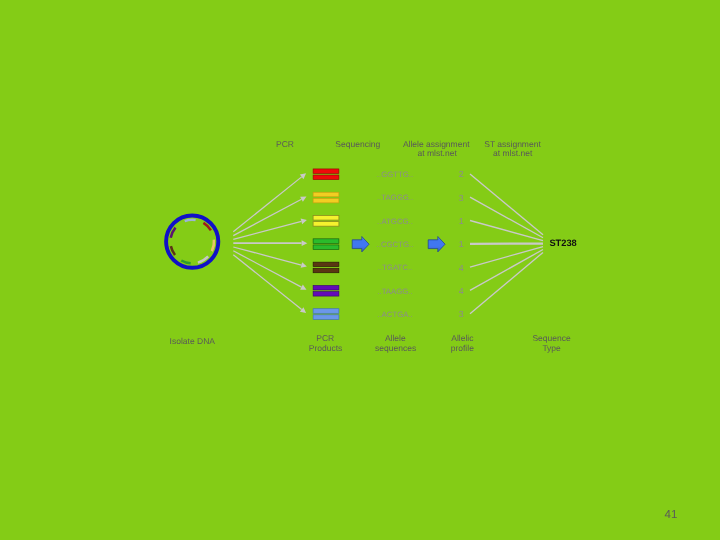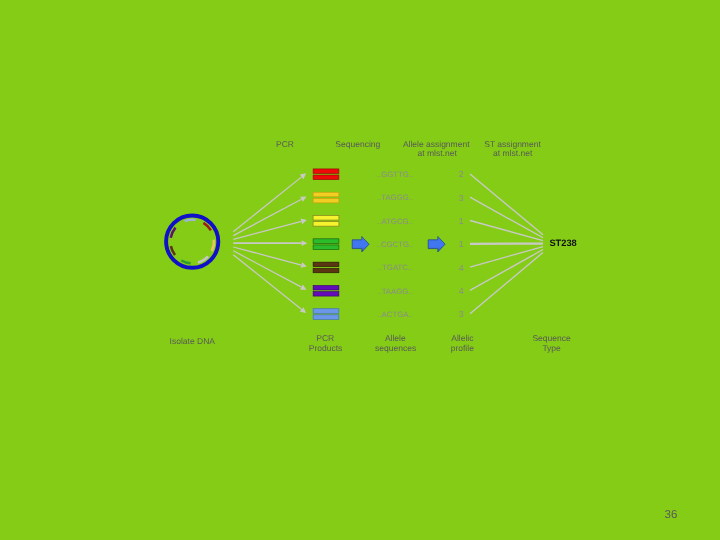--- a/index.html
+++ b/index.html
@@ -126,14 +126,14 @@
       <text class="hdr" x="325.5" y="351.1" text-anchor="middle">Products</text>
       <text class="hdr" x="395.3" y="341.4" text-anchor="middle">Allele</text>
       <text class="hdr" x="395.6" y="351.1" text-anchor="middle">sequences</text>
       <text class="hdr" x="462.4" y="341.4" text-anchor="middle">Allelic</text>
       <text class="hdr" x="462.3" y="351.1" text-anchor="middle">profile</text>
       <text class="hdr" x="551.6" y="341.4" text-anchor="middle">Sequence</text>
       <text class="hdr" x="551.6" y="351.1" text-anchor="middle">Type</text>
     </g>
   </svg>
 
-  <div class="pagenum">36</div>
+  <div class="pagenum">41</div>
 </div>
 
 </body></html>

